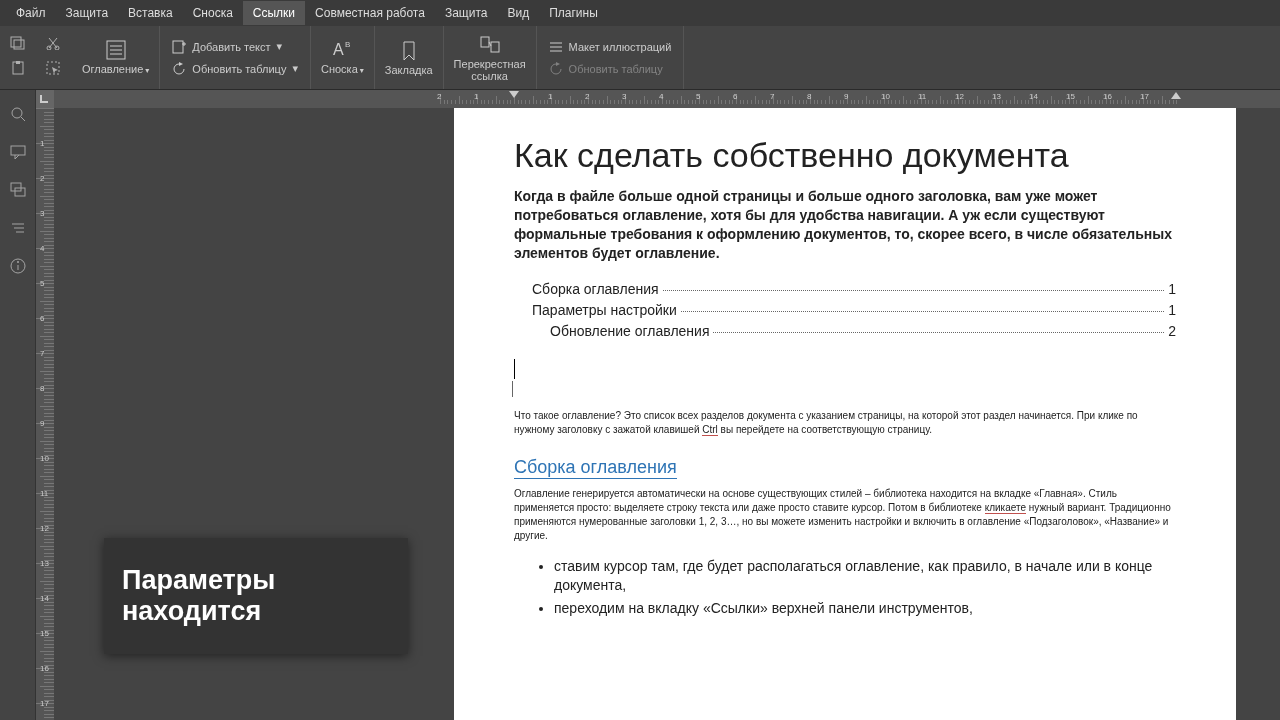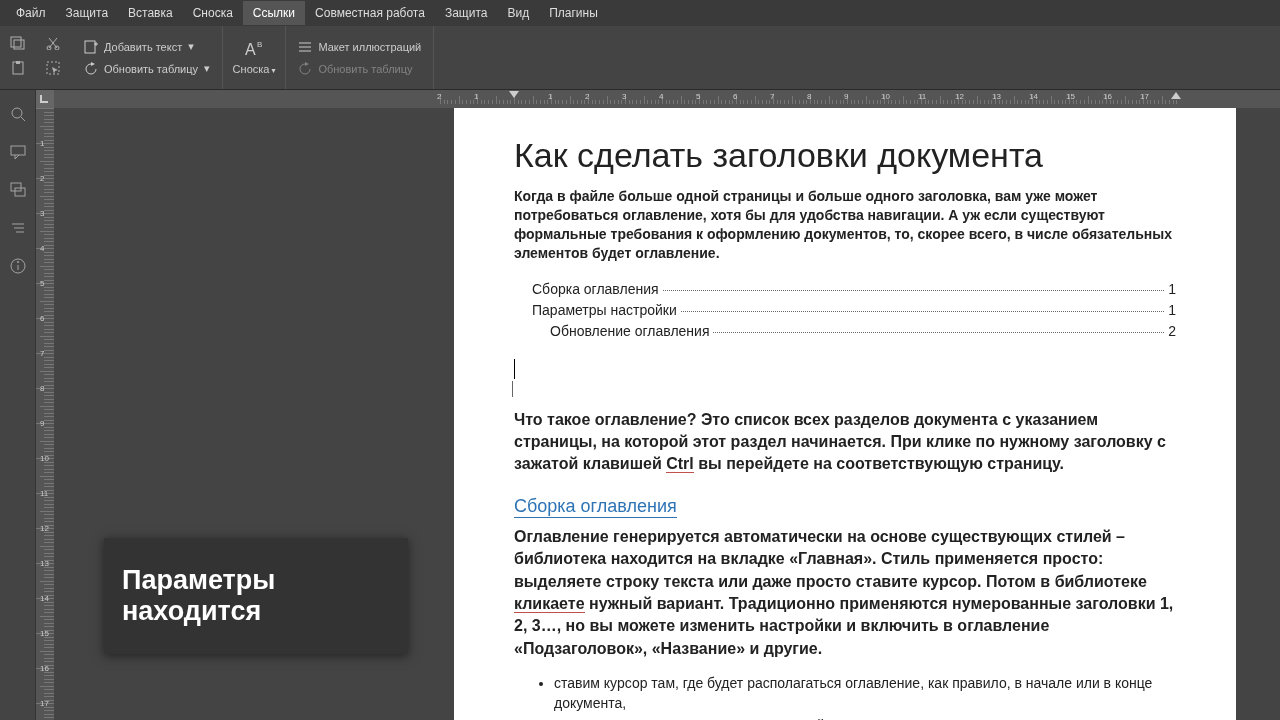--- a/index.html
+++ b/index.html
@@ -44,21 +44,21 @@
   .toc-row { display: flex; align-items: baseline; margin: 5px 0; }
   .toc-row.level2 { padding-left: 18px; }
   .toc-title { white-space: nowrap; }
   .toc-dots { flex: 1; border-bottom: 1px dotted #666; margin: 0 4px; position: relative; top: -3px; }
   .toc-page { white-space: nowrap; }
 
   .cursor-line { height: 40px; position: relative; }
   .caret { position: absolute; left: 0; top: -10px; width: 1px; height: 20px; background: #000; }
   .caret2 { position: absolute; left: -2px; top: 12px; width: 1px; height: 16px; background: #666; }
 
-  .body-p { font-size: 16px; color: #222; line-height: 1.4; margin-bottom: 14px; font-weight: bold; }
+  .body-p { font-size: 10px; color: #222; line-height: 1.4; margin-bottom: 14px; }
   .h2 { font-size: 18px; color: #2E74B5; border-bottom: 1px solid #2E74B5; display: inline-block; margin: 6px 0 8px 0; font-weight: normal; }
   .lnk { color: #222; border-bottom: 1px solid #c0504d; }
   ul.doc-list { margin: 0 0 0 40px; padding: 0; }
   ul.doc-list li { font-size: 14px; color: #222; line-height: 1.4; margin: 3px 0; }
 
   .overlay-tooltip { position: absolute; left: 104px; top: 538px; width: 304px; height: 116px; background: #333; color: #fff; display: flex; align-items: center; padding: 0 18px; box-shadow: 0 2px 10px rgba(0,0,0,0.5); }
   .overlay-tooltip .t { font-size: 27px; font-weight: bold; line-height: 1.15; }
 </style>
 </head>
 <body>
@@ -91,20 +91,29 @@
           <path d="M3 2 L11 12 M11 2 L3 12" stroke="#ccc" fill="none"></path>
           <circle cx="3" cy="12" r="2" fill="none" stroke="#ccc"></circle>
           <circle cx="11" cy="12" r="2" fill="none" stroke="#ccc"></circle>
         </svg></span>
     <span><svg width="16" height="14">
           <rect x="1" y="1" width="12" height="12" fill="none" stroke="#ccc" stroke-dasharray="2 2"></rect>
           <path d="M6 6 L12 9 L9 10 L8 13 Z" fill="#ccc"></path>
         </svg></span>
   </div>
 
+  <div class="tgroup">
+    <svg width="22" height="22">
+        <rect x="2" y="2" width="18" height="18" fill="none" stroke="#ccc"></rect>
+        <line x1="5" y1="7" x2="17" y2="7" stroke="#ccc"></line>
+        <line x1="5" y1="11" x2="17" y2="11" stroke="#ccc"></line>
+        <line x1="5" y1="15" x2="17" y2="15" stroke="#ccc"></line>
+      </svg>
+    <span class="label"><span>Оглавление</span><span class="chev">▾</span></span>
+  </div>
 
   <div class="wide-group">
     <div class="wide-row">
       <svg width="14" height="14">
           <rect x="1" y="1" width="10" height="12" fill="none" stroke="#ccc"></rect>
           <line x1="10" y1="4" x2="14" y2="4" stroke="#ccc"></line>
           <line x1="12" y1="2" x2="12" y2="6" stroke="#ccc"></line>
         </svg>
       <span>Добавить текст</span>
         <span class="chev">▾</span>
@@ -121,22 +130,37 @@
 
   <div class="tgroup">
     <svg width="22" height="22">
         <text x="2" y="16" font-size="16" fill="#ccc">A</text>
         <text x="14" y="8" font-size="8" fill="#ccc">B</text>
       </svg>
     <span class="label"><span>Сноска</span><span class="chev">▾</span></span>
   </div>
 
 
-
-
+  <div class="tgroup">
+    <svg width="22" height="22">
+        <path d="M6 2 H16 V20 L11 15 L6 20 Z" fill="none" stroke="#ccc"></path>
+      </svg>
+    <span class="label">Закладка</span>
+  </div>
+
+
+  <div class="tgroup" style="min-width:80px;">
+    <svg width="22" height="22">
+        <rect x="2" y="3" width="8" height="10" fill="none" stroke="#ccc"></rect>
+        <rect x="12" y="8" width="8" height="10" fill="none" stroke="#ccc"></rect>
+        <path d="M10 8 L12 12" stroke="#ccc"></path>
+      </svg>
+    <span class="label" style="white-space:pre-line;">Перекрестная
+ссылка</span>
+  </div>
 
   <div class="wide-group">
     <div class="wide-row">
       <svg width="14" height="14">
           <line x1="1" y1="3" x2="13" y2="3" stroke="#ccc"></line>
           <line x1="1" y1="7" x2="13" y2="7" stroke="#ccc"></line>
           <line x1="1" y1="11" x2="13" y2="11" stroke="#ccc"></line>
         </svg>
       <span>Макет иллюстраций</span>
     </div>
@@ -597,21 +621,21 @@
         <div class="tick" style="left: 1111.2px; height: 4px; top: 10px;"></div>
         <div class="tick" style="left: 1114.9px; height: 4px; top: 10px;"></div>
         <div class="tick" style="left: 1118.6px; height: 4px; top: 10px;"></div>
         <div class="tick" style="left: 1122.3px; height: 4px; top: 10px;"></div>
         <div class="num" style="left: 1089px;">17</div>
         <div class="indent" style="left: 460px;"></div>
         <div class="margin-r" style="left: 1122px;"></div>
       </div>
 
     <div class="page">
-      <h1 class="doc-title">Как сделать заголовки документа</h1>
+      <h1 class="doc-title">Как сделать собственно документа</h1>
       <p class="doc-intro">Когда в файле больше одной страницы и больше одного заголовка, вам уже может потребоваться оглавление, хотя бы для удобства навигации. А уж если существуют формальные требования к оформлению документов, то, скорее всего, в числе обязательных элементов будет оглавление.</p>
 
       <div class="toc">
         <div class="toc-row">
           <span class="toc-title">Сборка оглавления</span>
           <span class="toc-dots"></span>
           <span class="toc-page">1</span>
         </div>
         <div class="toc-row">
           <span class="toc-title">Параметры настройки</span>

